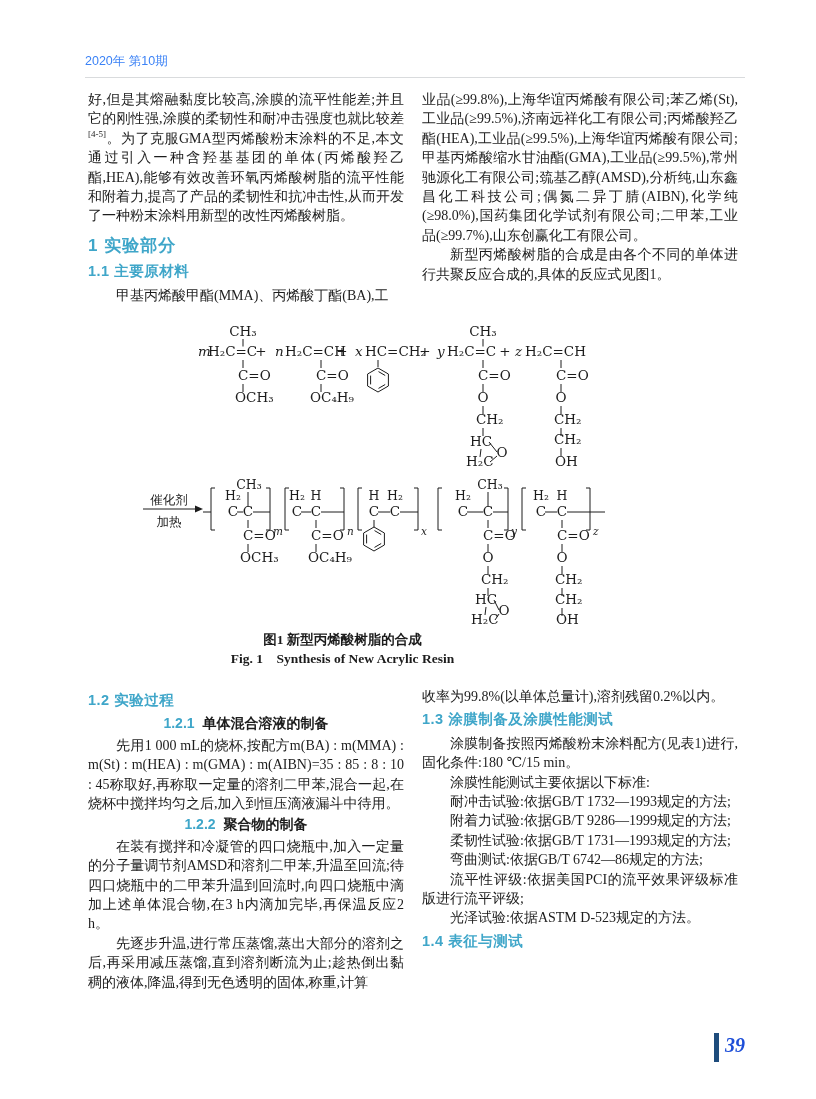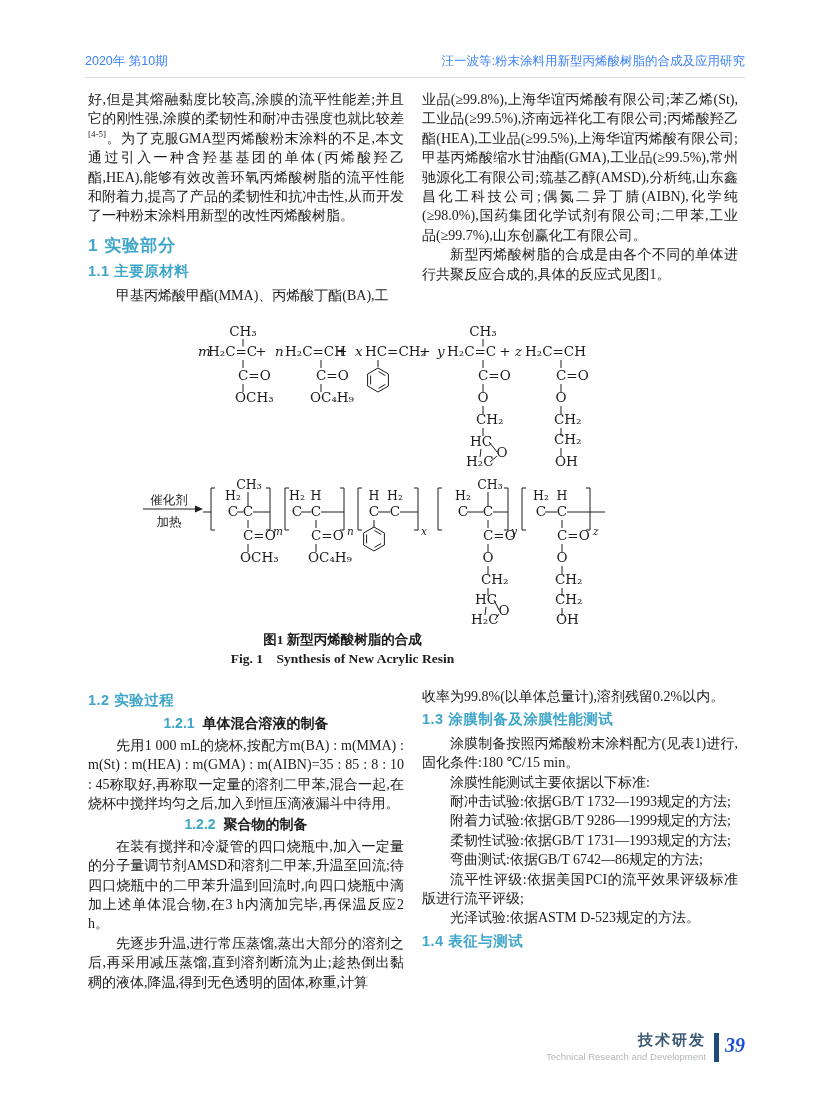--- a/index.html
+++ b/index.html
@@ -54,21 +54,20 @@
   .f-num { font-family:"Liberation Serif","DejaVu Serif",serif; font-style:italic; font-weight:700;
            font-size:20px; color:#1d4ed8; margin-top:3px; }
 </style>
 </head>
 <body>
 
 <div class="page">
 
   <div class="hdr">
     <span>2020年 第10期</span>
-    <span>汪一波等:粉末涂料用新型丙烯酸树脂的合成及应用研究</span>
   </div>
   <div class="hdr-rule"></div>
 
   <div class="col col-tl">
     <p><span>好,但是其熔融黏度比较高,涂膜的流平性能差;并且它的刚性强,涂膜的柔韧性和耐冲击强度也就比较差</span><sup>[4-5]</sup><span>。为了克服GMA型丙烯酸粉末涂料的不足,本文通过引入一种含羟基基团的单体(丙烯酸羟乙酯,HEA),能够有效改善环氧丙烯酸树脂的流平性能和附着力,提高了产品的柔韧性和抗冲击性,从而开发了一种粉末涂料用新型的改性丙烯酸树脂。</span></p>
     <div class="sec1">1  实验部分</div>
     <div class="sec2">1.1  主要原材料</div>
     <p class="ind">甲基丙烯酸甲酯(MMA)、丙烯酸丁酯(BA),工</p>
   </div>
 
@@ -268,21 +267,17 @@
     <p class="ind">耐冲击试验:依据GB/T 1732—1993规定的方法;</p>
     <p class="ind">附着力试验:依据GB/T 9286—1999规定的方法;</p>
     <p class="ind">柔韧性试验:依据GB/T 1731—1993规定的方法;</p>
     <p class="ind">弯曲测试:依据GB/T 6742—86规定的方法;</p>
     <p class="ind">流平性评级:依据美国PCI的流平效果评级标准版进行流平评级;</p>
     <p class="ind">光泽试验:依据ASTM D-523规定的方法。</p>
     <div class="sec2">1.4  表征与测试</div>
   </div>
 
   <div class="footer">
-    <div class="f-labels">
-      <div class="f-cn">技术研发</div>
-      <div class="f-en">Technical Research and Development</div>
-    </div>
     <div class="f-bar"></div>
     <div class="f-num">39</div>
   </div>
 
 </div>
 
 </body></html>

